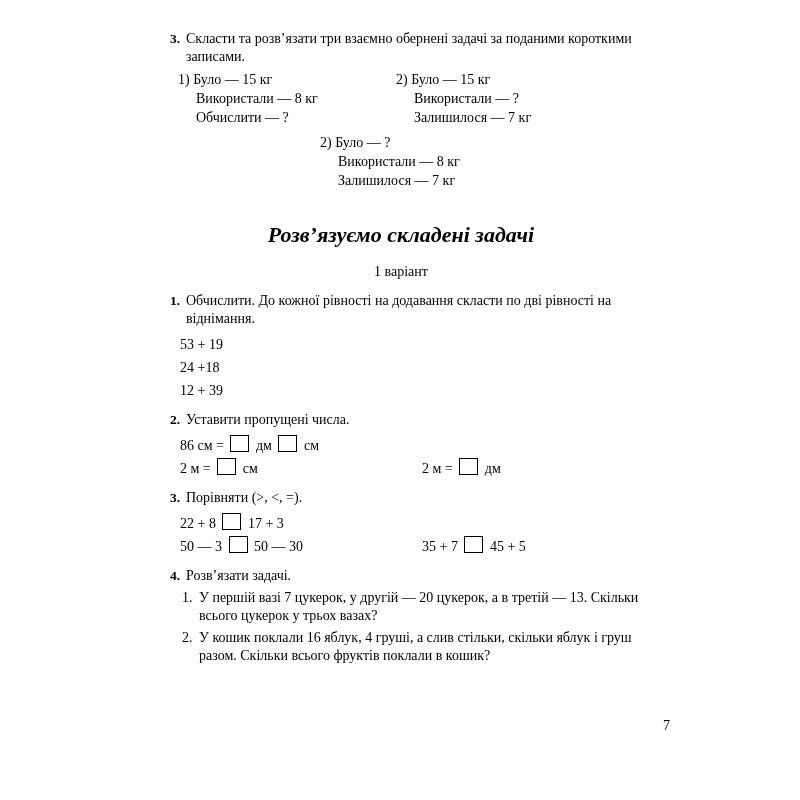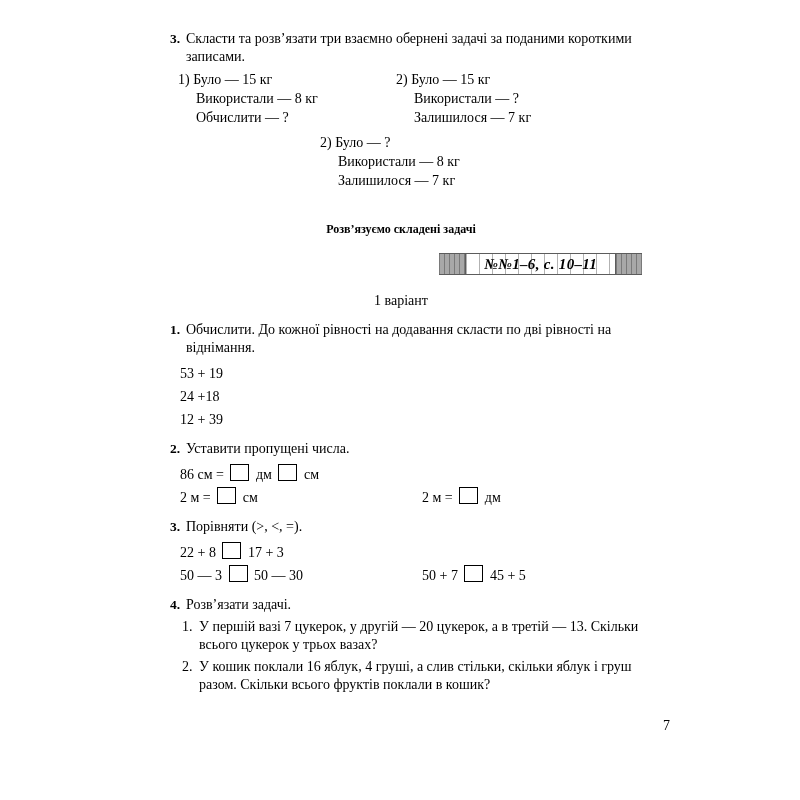--- a/index.html
+++ b/index.html
@@ -65,23 +65,24 @@
     margin-top: 6px;
     padding-left: 160px;
     font-size: 14px;
     line-height: 19px;
   }
 
   
   .section-title {
     text-align: center;
     font-weight: bold;
-    font-size: 12px;
+    font-size: 22px;
     margin-top: 32px;
     margin-bottom: 16px;
+    font-style: italic;
   }
 
   
   .ribbon {
     display: flex;
     align-items: center;
     justify-content: flex-end;
     margin-top: 8px;
     margin-bottom: 18px;
   }
@@ -201,29 +202,20 @@
       <div class="centered-block">
         <div><span>2)</span>
           <span>Було — ?</span></div>
         <div class="indent">Використали — 8 кг</div>
         <div class="indent">Залишилося — 7 кг</div>
       </div>
     </div>
 
     <div class="section-title">Розв’язуємо складені задачі</div>
 
-    <div class="ribbon">
-      <div class="ribbon-inner">
-        <div class="rib-end"></div>
-        <div class="rib-mid">
-          <span>№№1–6, с. 10–11</span>
-        </div>
-        <div class="rib-end"></div>
-      </div>
-    </div>
 
     <div class="variant">1 варіант</div>
 
     <div class="ex">
       <div class="numbered">
         <div class="num">1.</div>
         <div class="body-txt">Обчислити. До кожної рівності на додавання скласти по дві рівності на віднімання.</div>
       </div>
       <div class="ex-rows">
         <div class="row3">
@@ -277,21 +269,21 @@
             <span>17 + 3</span>
           </div>
         </div>
         <div class="row2">
           <div>
             <span>50 — 3</span>
             <span class="boxin"></span>
             <span>50 — 30</span>
           </div>
           <div>
-            <span>50 + 7</span>
+            <span>35 + 7</span>
             <span class="boxin"></span>
             <span>45 + 5</span>
           </div>
         </div>
       </div>
     </div>
 
     <div class="ex">
       <div class="numbered">
         <div class="num">4.</div>

